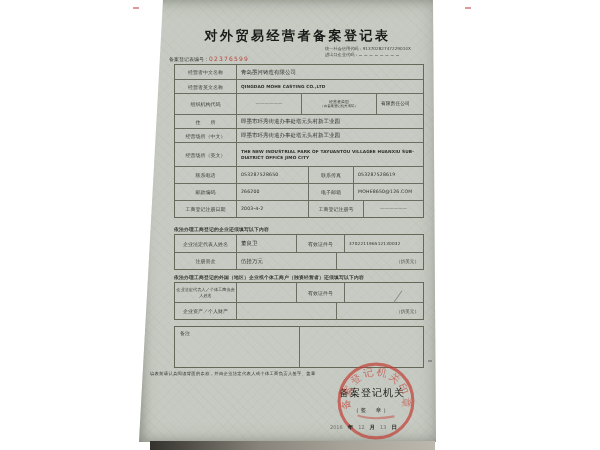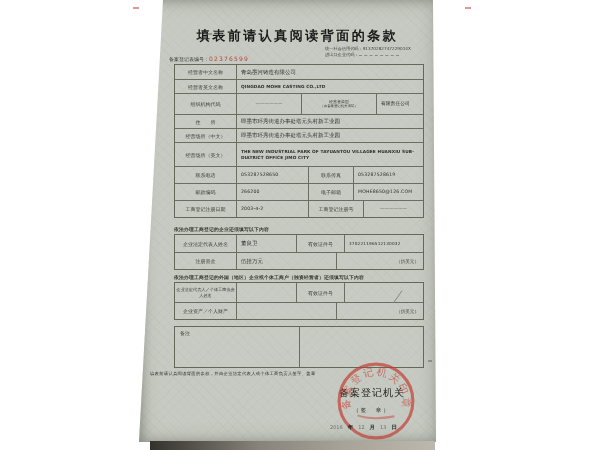--- a/index.html
+++ b/index.html
@@ -68,21 +68,21 @@
 </style>
 </head>
 <body>
 
 <div class="canvas">
   <div class="paper"></div>
   <div class="paper-shadow"></div>
 
   <div class="content">
 
-    <div class="abs title">填表前请认真阅读背面的条款</div>
+    <div class="abs title">对外贸易经营者备案登记表</div>
 
     <div class="abs regline">
       <span>备案登记表编号：</span><span class="regno">02376599</span>
     </div>
 
     <div class="abs codes">
       <div><span>统一社会信用代码：</span><span>91370282747229014X</span></div>
       <div><span>进出口企业代码：</span><span class="dash-blank"></span></div>
     </div>
 

